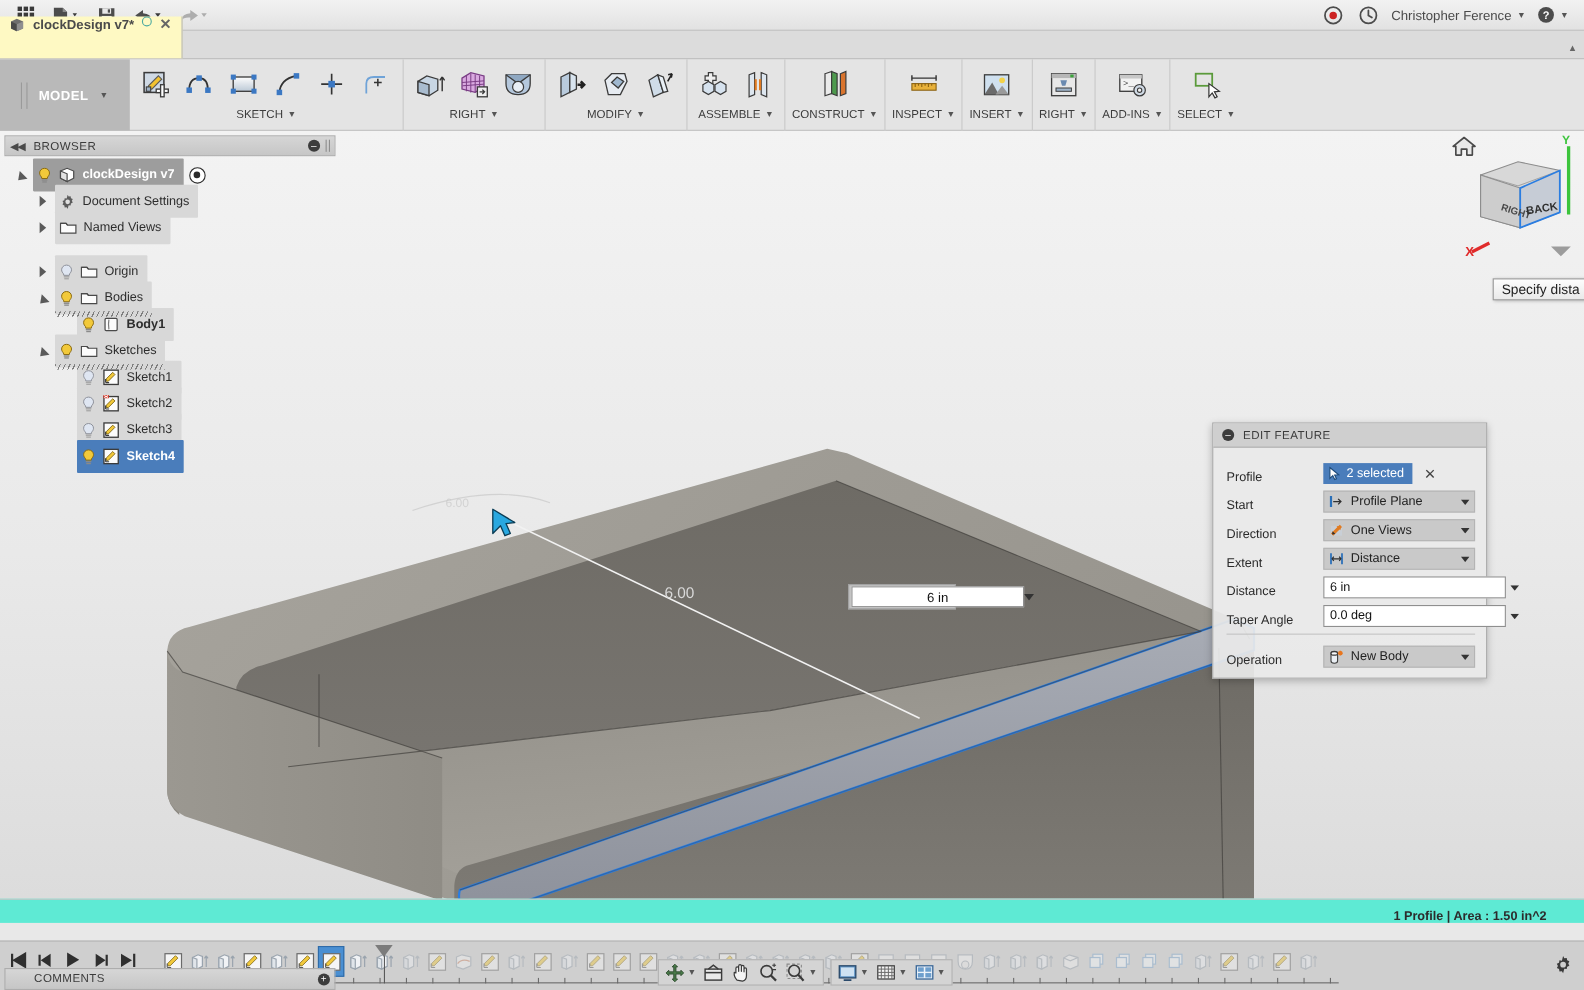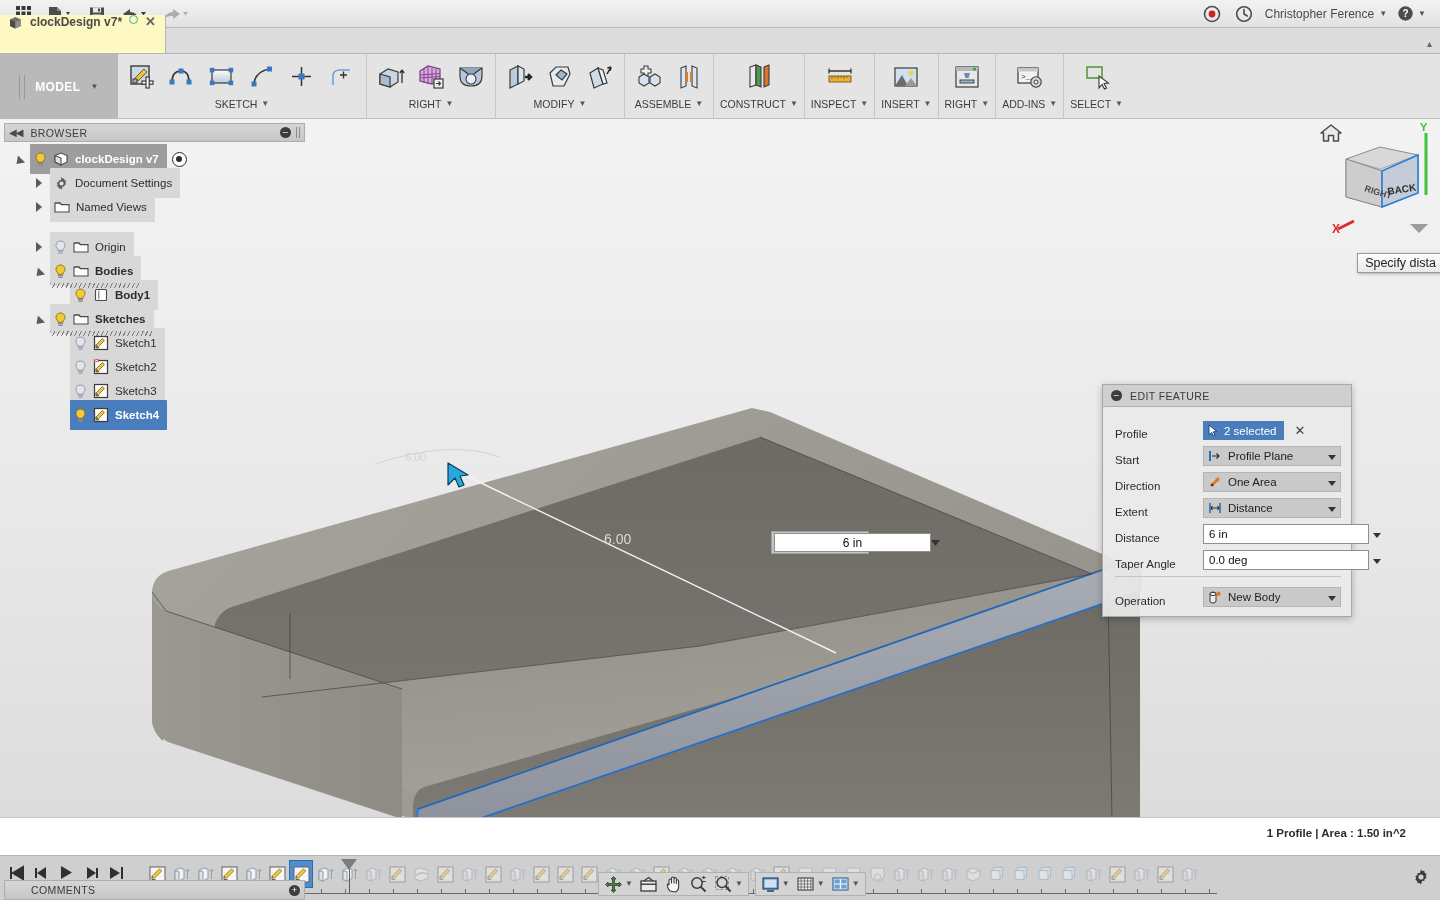--- a/index.html
+++ b/index.html
@@ -130,21 +130,21 @@
     padding: 0 8px 0 4px; background: #d8d8d8; border-radius: 1px;
   }
   .tlabelbox.sel { background: #4a7dbb; color: #fff; }
   .tlabelbox.root { background: #9d9d9d; color: #fff; font-weight: bold; }
   .tlabel { white-space: nowrap; }
   .tlabel.bold { font-weight: bold; }
   .hatch {
     position: absolute; left: 0; right: 0; bottom: -2px; height: 5px;
     background: repeating-linear-gradient(115deg,#7d7d7d 0 1px,transparent 1px 4px);
   }
-  .hatch-wrap { position: relative; font-weight: bold; }
+  .hatch-wrap { position: relative; }
   .root-eye {
     width: 15px; height: 15px; border: 1.6px solid #2b2b2b; border-radius: 50%;
     display: flex; align-items: center; justify-content: center; margin-left: 5px;
     cursor: pointer; background: #fff;
   }
   .root-eye i { width: 6px; height: 6px; background: #2b2b2b; border-radius: 50%; }
 
   
   .comments {
     position: absolute; bottom: 0; left: 4px; width: 301px; height: 20px;
@@ -254,22 +254,22 @@
     background: #d4d4d4; border: 1px solid #b1b1b1; height: 24px;
     display: flex; align-items: center; padding: 0 2px;
   }
   .nbtn {
     height: 22px; display: flex; align-items: center; justify-content: center;
     padding: 0 3px; cursor: pointer; gap: 2px;
   }
 
   
   .statusbar {
-    position: absolute; top: 817px; left: 0; width: 1440px; height: 38px;
-    background: #ffffff; border-top: 1px solid #c6c6c6;
+    position: absolute; top: 817px; left: 0; width: 1440px; height: 22px;
+    background: #5eead4; border-top: 1px solid #c6c6c6;
   }
   .status-text {
     position: absolute; right: 34px; top: 9px; font-size: 11.5px;
     color: #2c2c2c; font-weight: bold;
   }
 
   
   .timeline {
     position: absolute; top: 855px; left: 0; width: 1440px; height: 45px;
     background: #cfcfcf; border-top: 1px solid #b4b4b4;
@@ -797,21 +797,21 @@
         <div class="frow">
           <div class="flbl">Direction</div>
           <div class="fval">
             <div class="combo">
               <svg width="14" height="13" viewBox="0 0 14 13">
                 <path d="M2 2 L12 2 L12 11 L2 11 Z" fill="#c9d6e3" opacity=".5"></path>
                 <path d="M11 2 L3 10" stroke="#e07b22" stroke-width="3"></path>
                 <path d="M11 2 L7 2.5 L10.6 6 Z" fill="#e07b22"></path>
                 <path d="M3 10 L6 9.5 L3.4 7 Z" fill="#2f2f2f"></path>
               </svg>
-              <span>One Area</span>
+              <span>One Views</span>
               <span class="arrow">
                 <svg width="8" height="5" viewBox="0 0 8 5">
                     <path d="M0 0h8L4 5z" fill="#333"></path>
                   </svg>
               </span>
             </div>
           </div>
         </div>
 
         <div class="frow">

